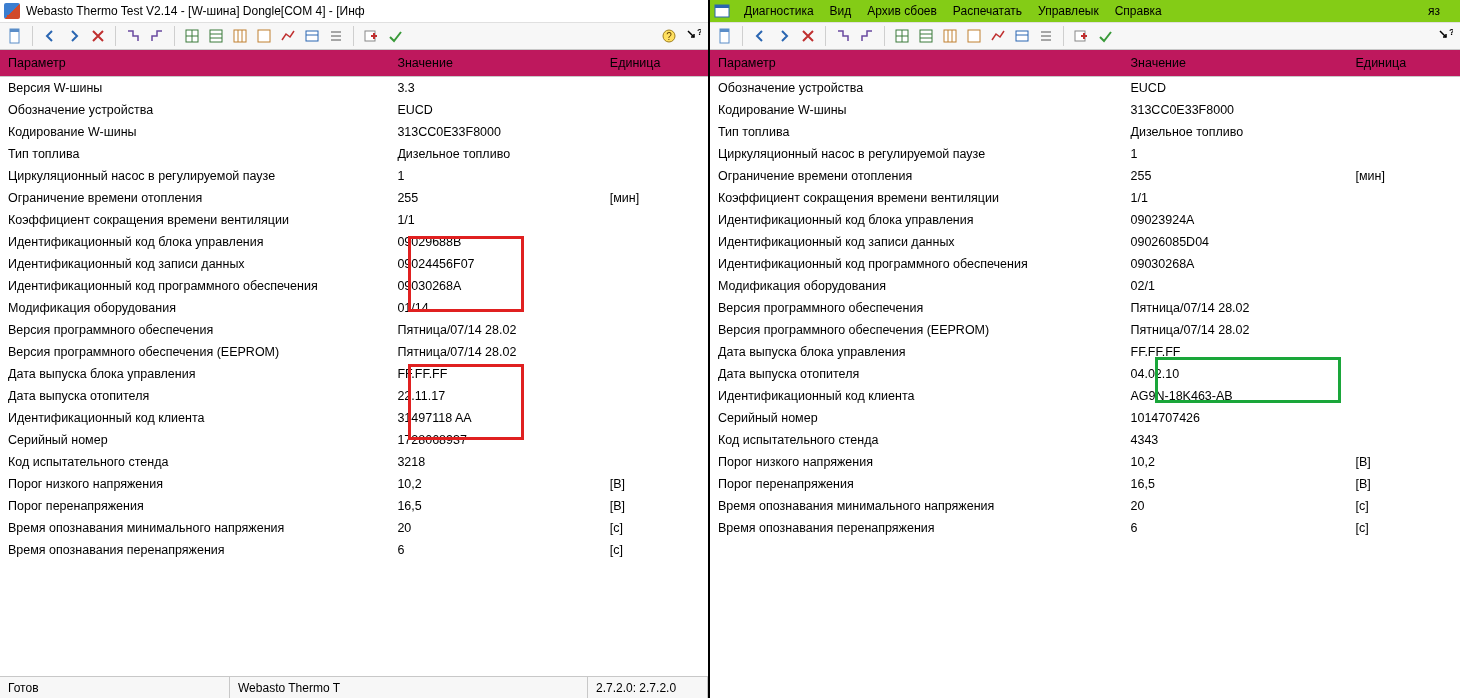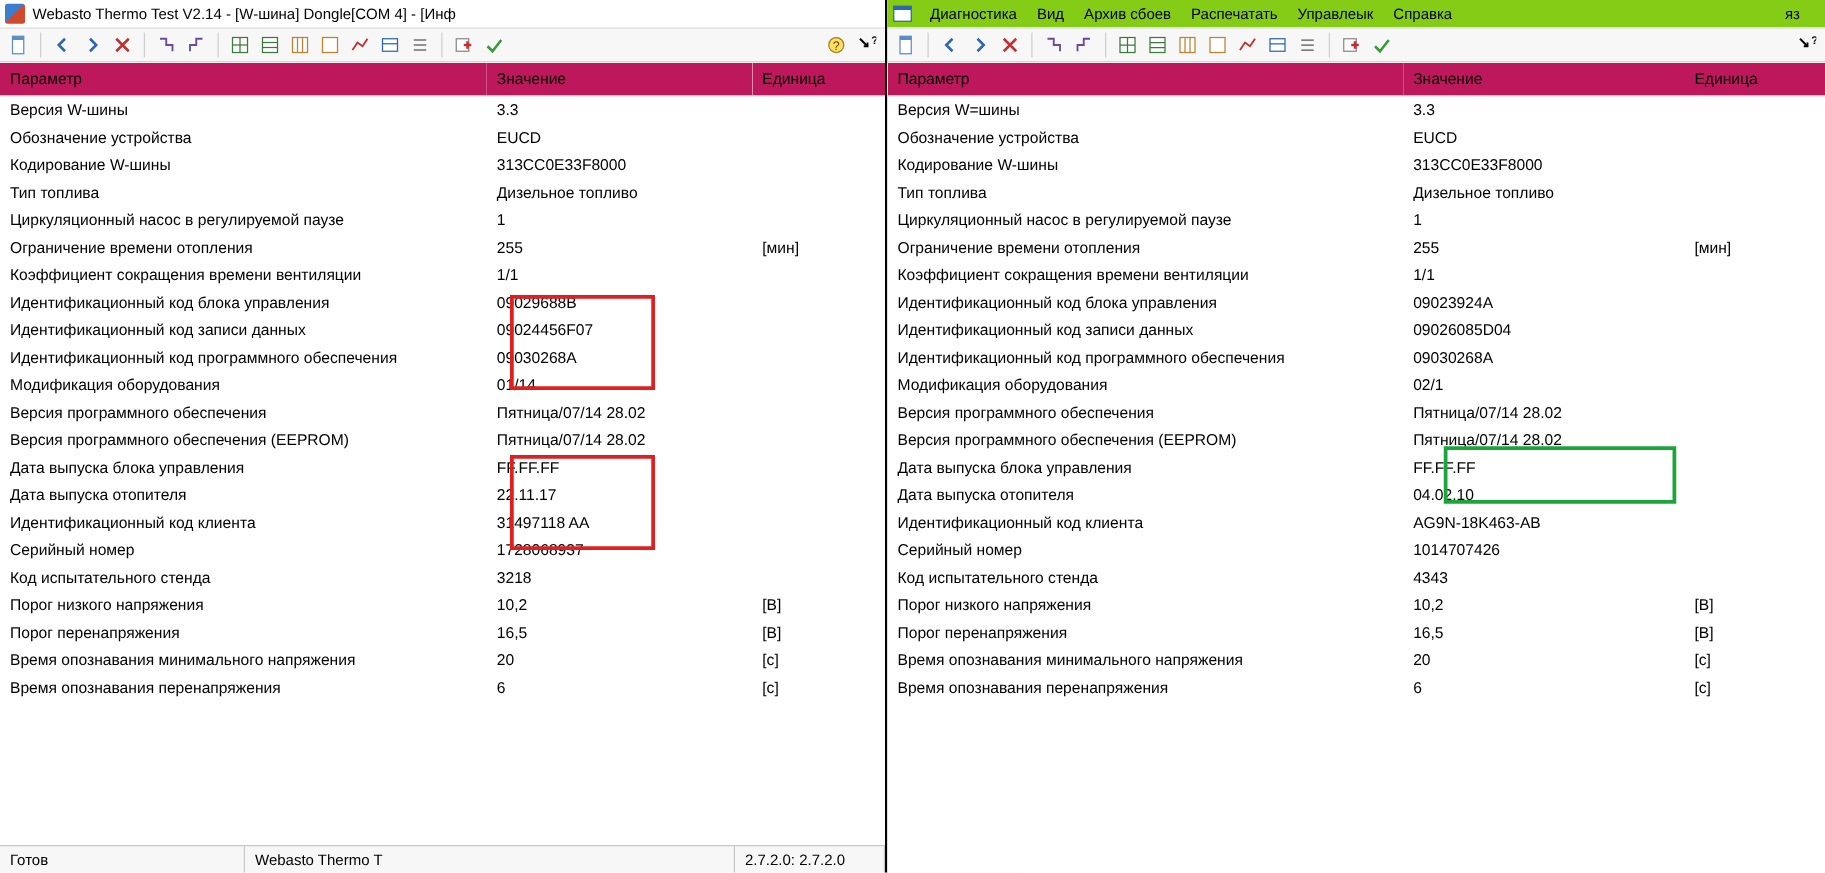--- a/index.html
+++ b/index.html
@@ -352,21 +352,21 @@
           </tr>
           <tr>
             <td class="param">Время опознавания перенапряжения</td>
             <td class="val">6</td>
             <td class="unit">[с]</td>
           </tr>
         </tbody>
     </table>
   </div>
   <div class="statusbar">
-    <div class="seg" style="width:196px">Готов</div>
+    <div class="seg" style="width:230px">Готов</div>
     <div class="seg wide">Webasto Thermo T</div>
     <div class="seg" style="width:120px">2.7.2.0: 2.7.2.0</div>
   </div>
 </div>
 
 <div class="pane right">
   <div class="menubar">
     <span class="small-icon">
       <svg viewBox="0 0 16 16">
           <rect x="1" y="2" width="14" height="12" fill="#fff" stroke="#2a66b2"></rect>
@@ -481,25 +481,20 @@
     <table class="grid">
       <thead>
           <tr>
         <th class="param">Параметр</th>
         <th class="val">Значение</th>
         <th class="unit">Единица</th>
       </tr>
         </thead>
       <tbody id="tbody-right">
           <tr>
-            <td class="param">Версия W=шины</td>
-            <td class="val">3.3</td>
-            <td class="unit"></td>
-          </tr>
-          <tr>
             <td class="param">Обозначение устройства</td>
             <td class="val">EUCD</td>
             <td class="unit"></td>
           </tr>
           <tr>
             <td class="param">Кодирование W-шины</td>
             <td class="val">313CC0E33F8000</td>
             <td class="unit"></td>
           </tr>
           <tr>

